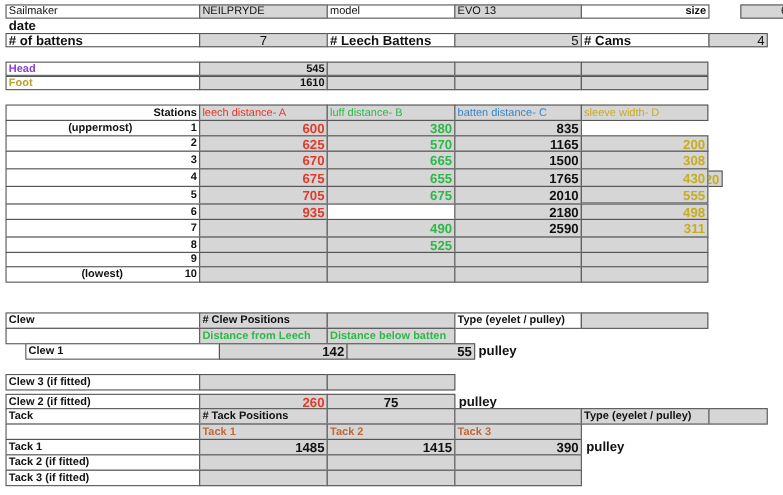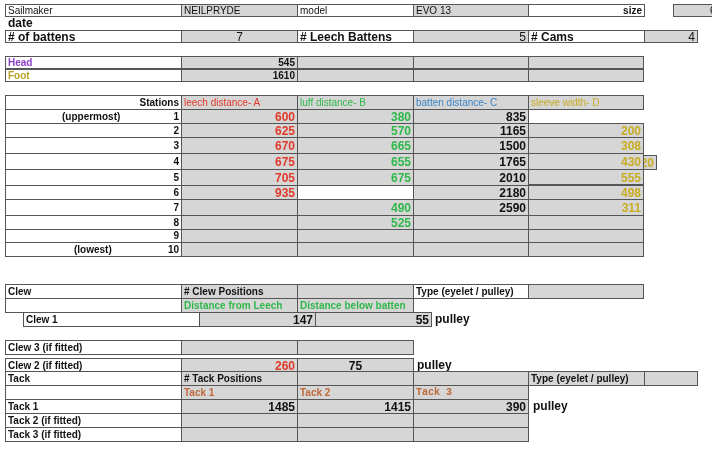--- a/index.html
+++ b/index.html
@@ -179,21 +179,21 @@
   <div class="c b w bold" style="left:408px;width:116px;height:15px;line-height:14px;">Type (eyelet / pulley)</div>
   <div class="c b g" style="left:523px;width:116px;height:15px;"></div>
 </div>
 <div class="row" style="top:298px;left:5px;width:410px;height:15px;">
   <div class="c b w" style="left:0;width:177px;height:15px;"></div>
   <div class="c b g bold green" style="left:176px;width:117px;height:26px;line-height:14px;">Distance from Leech</div>
   <div class="c b g bold green" style="left:292px;width:117px;height:15px;line-height:14px;">Distance below batten</div>
 </div>
 <div class="row" style="top:312px;left:5px;width:480px;height:31px;margin-left:18px;">
   <div class="c b w bold" style="left:0;width:177px;height:15px;line-height:14px;">Clew 1</div>
-  <div class="c b g r bold big" style="left:176px;width:117px;height:15px;line-height:14px;">147</div>
+  <div class="c b g r bold big" style="left:176px;width:117px;height:15px;line-height:14px;">142</div>
   <div class="c b g r bold big" style="left:292px;width:117px;height:15px;line-height:14px;">55</div>
   <div class="c bold big" style="left:410px;width:70px;height:15px;line-height:14px;">pulley</div>
 </div>
 <div class="row" style="top:326px;left:5px;width:480px;height:15px;margin-top:32px;">
   <div class="c b w bold" style="left:0;width:177px;height:15px;line-height:14px;">Clew 2 (if fitted)</div>
   <div class="c b g r bold big red" style="left:176px;width:117px;height:15px;line-height:14px;">260</div>
   <div class="c b g r bold big" style="left:292px;width:117px;height:15px;line-height:14px;text-align:center;">75</div>
   <div class="c bold big" style="left:410px;width:70px;height:15px;line-height:14px;">pulley</div>
 </div>
 <div class="row" style="top:340px;left:5px;width:480px;height:15px;">
@@ -207,21 +207,21 @@
   <div class="c b w bold" style="left:0;width:177px;height:15px;line-height:14px;">Tack</div>
   <div class="c b g" style="left:292px;width:117px;height:15px;"></div>
   <div class="c b g" style="left:408px;width:116px;height:15px;"></div>
   <div class="c b g bold" style="left:523px;width:117px;height:15px;line-height:14px;">Type (eyelet / pulley)</div>
   <div class="c b g" style="left:639px;width:54px;height:15px;"></div>
 </div>
 <div class="row" style="top:385px;left:5px;width:525px;height:15px;">
   <div class="c b w" style="left:0;width:177px;height:15px;"></div>
   <div class="c b g bold brown" style="left:176px;width:117px;height:15px;line-height:14px;">Tack 1</div>
   <div class="c b g bold brown" style="left:292px;width:117px;height:15px;line-height:14px;">Tack 2</div>
-  <div class="c b g bold brown" style="left:408px;width:116px;height:15px;line-height:14px;font-family:Liberation Mono, monospace;">Tack 3</div>
+  <div class="c b g bold brown" style="left:408px;width:116px;height:15px;line-height:14px;">Tack 3</div>
 </div>
 <div class="row" style="top:399px;left:5px;width:600px;height:15px;">
   <div class="c b w bold" style="left:0;width:177px;height:15px;line-height:14px;">Tack 1</div>
   <div class="c b g r bold big" style="left:176px;width:117px;height:15px;line-height:14px;">1485</div>
   <div class="c b g r bold big" style="left:292px;width:117px;height:15px;line-height:14px;">1415</div>
   <div class="c b g r bold big" style="left:408px;width:116px;height:15px;line-height:14px;">390</div>
   <div class="c bold big" style="left:526px;width:70px;height:15px;line-height:14px;">pulley</div>
 </div>
 <div class="row" style="top:413px;left:5px;width:525px;height:15px;">
   <div class="c b w bold" style="left:0;width:177px;height:15px;line-height:14px;">Tack 2 (if fitted)</div>

